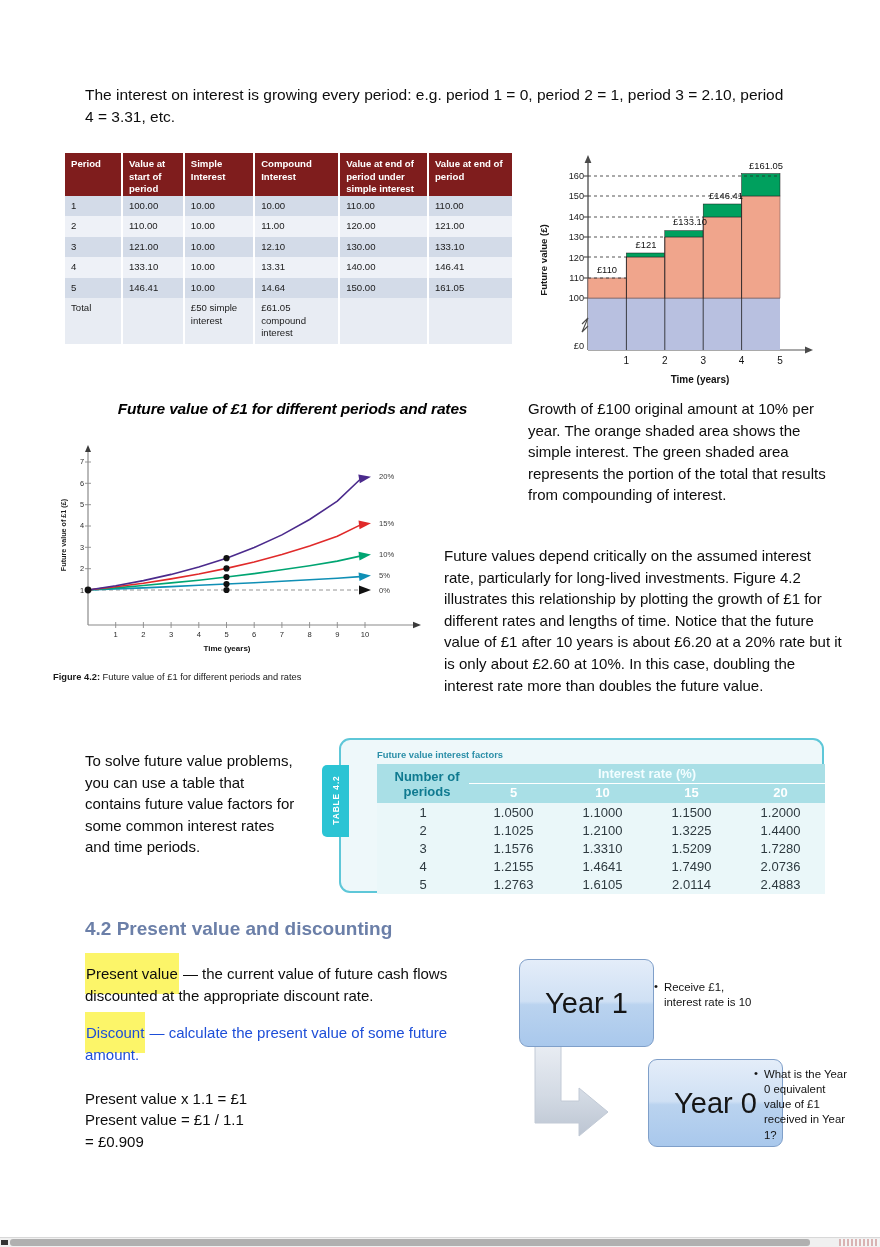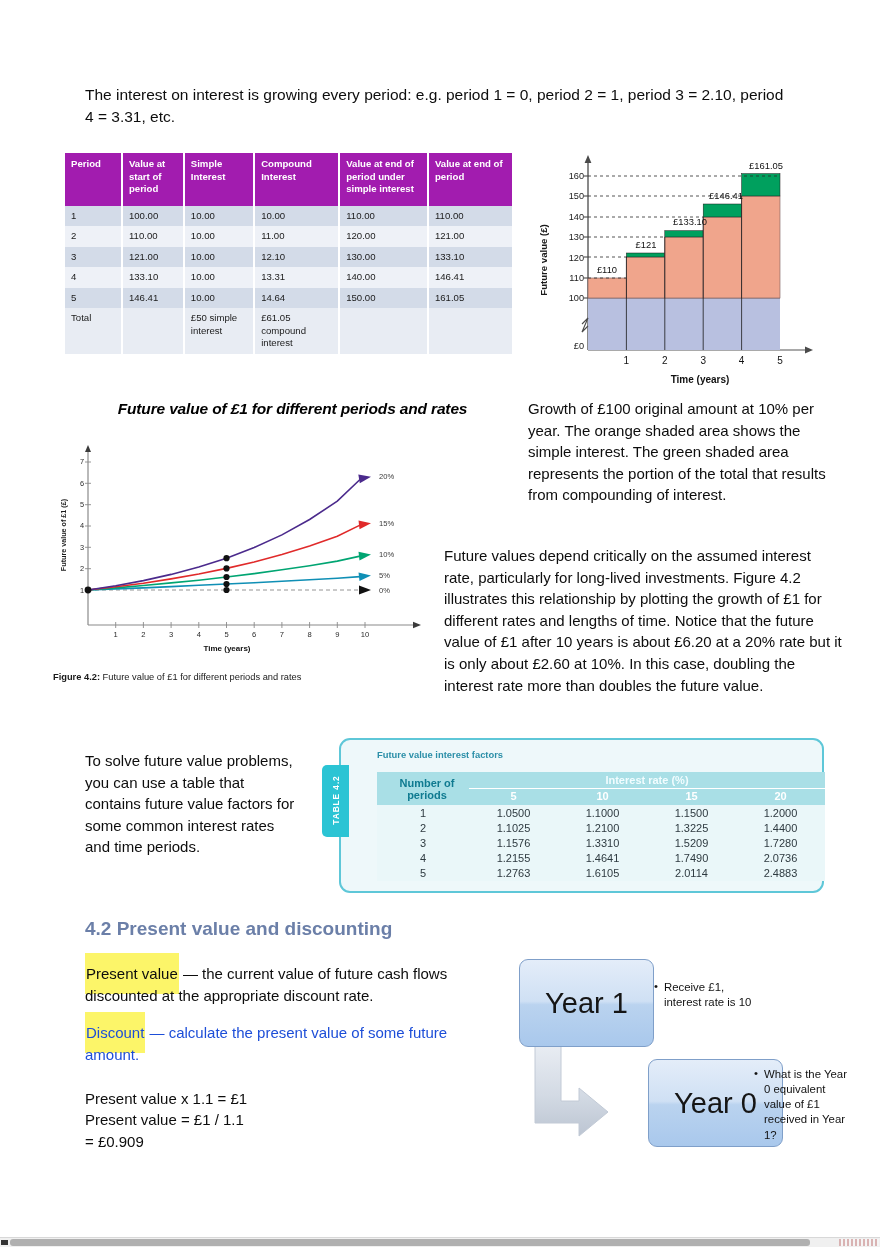--- a/index.html
+++ b/index.html
@@ -18,23 +18,23 @@
     position:absolute;left:85px;top:84px;width:710px;
     font-size:15.5px;line-height:1.42;color:#0d0d0d;
   }
 
   
   .data-table{
     position:absolute;left:65px;top:153px;width:447px;
     border-collapse:collapse;font-size:9.6px;
   }
   .data-table th{
-    background:#a21caf;color:#ffffff;font-weight:bold;
+    background:#7f1d1d;color:#ffffff;font-weight:bold;
     text-align:left;vertical-align:top;
-    padding:5px 5px 10px 6px;line-height:1.32;
+    padding:5px 5px 0 6px;line-height:1.32;
     border-right:2px solid #ffffff;
   }
   .data-table th:last-child{border-right:none;}
   .data-table td{
     padding:4px 5px 4px 6px;color:#1b1b1b;line-height:1.3;
     vertical-align:top;border-right:2px solid #ffffff;
   }
   .data-table td:last-child{border-right:none;}
   .data-table tr.r-odd td{background:#d3dbe8;}
   .data-table tr.r-even td{background:#eef1f7;}
@@ -91,22 +91,22 @@
   }
   .t42-tab span{
     display:block;transform:rotate(-90deg);
     white-space:nowrap;width:72px;text-align:center;
     position:absolute;left:-22px;top:30px;
   }
   .t42-title{
     position:absolute;left:36px;top:9px;font-size:9.4px;font-weight:bold;color:#2b8fa8;
   }
   .t42-table{
-    position:absolute;left:36px;top:32px;width:448px;
-    border-collapse:collapse;font-size:11px;
+    position:absolute;left:36px;top:24px;width:448px;
+    border-collapse:collapse;font-size:13px;
   }
   .t42-table .hdr-band td{background:#a9dfe6;color:#f2fdff;font-weight:bold;text-align:center;padding:2px 0;}
   .t42-table .hdr-rate td{background:#a9dfe6;color:#ffffff;font-weight:bold;text-align:center;padding:1px 0 3px;}
   .t42-table td.np{background:#a9dfe6;color:#0f7a90;font-weight:bold;padding-left:8px;width:84px;vertical-align:middle;}
   .t42-table tbody td{background:#eaf7f9;color:#2e3a40;text-align:center;padding:1.6px 0;}
   .t42-table tbody td.firstcol{text-align:center;}
   .t42-rateline{border-bottom:1px solid #ffffff;}
 
   
   .sec-head{

